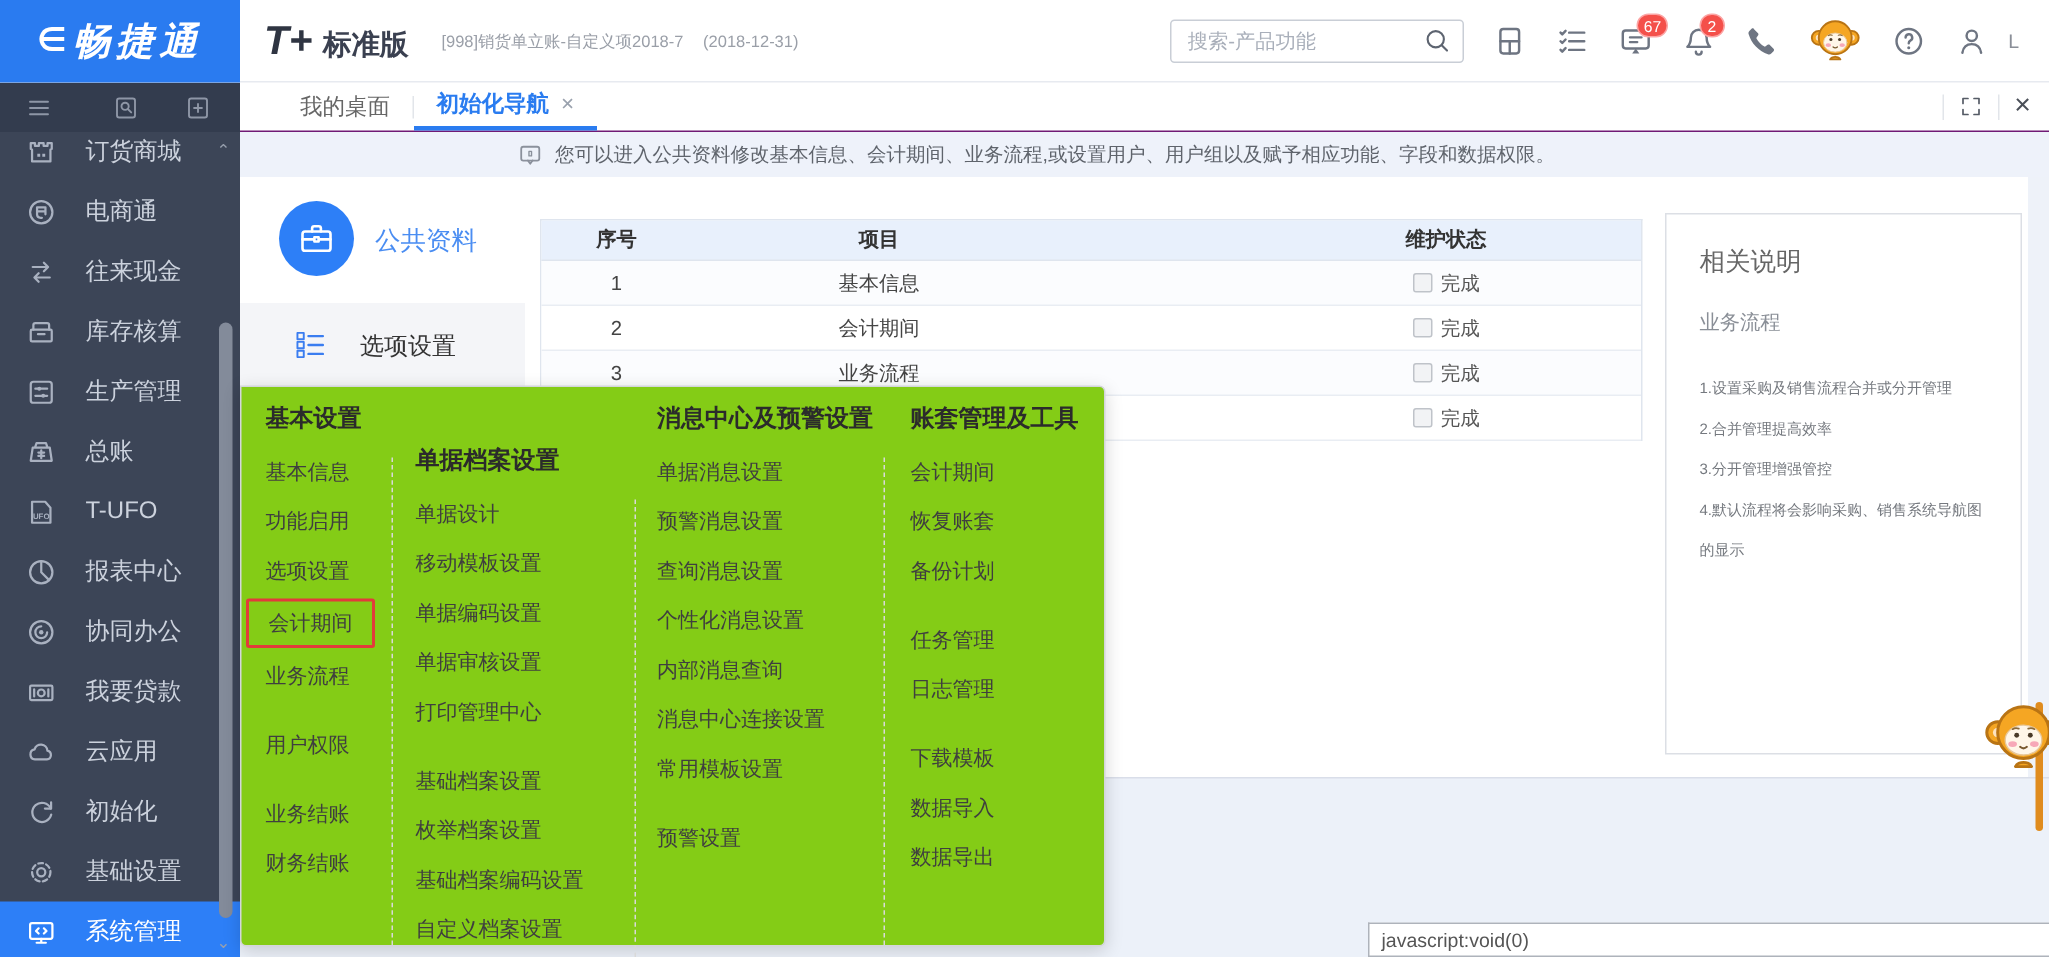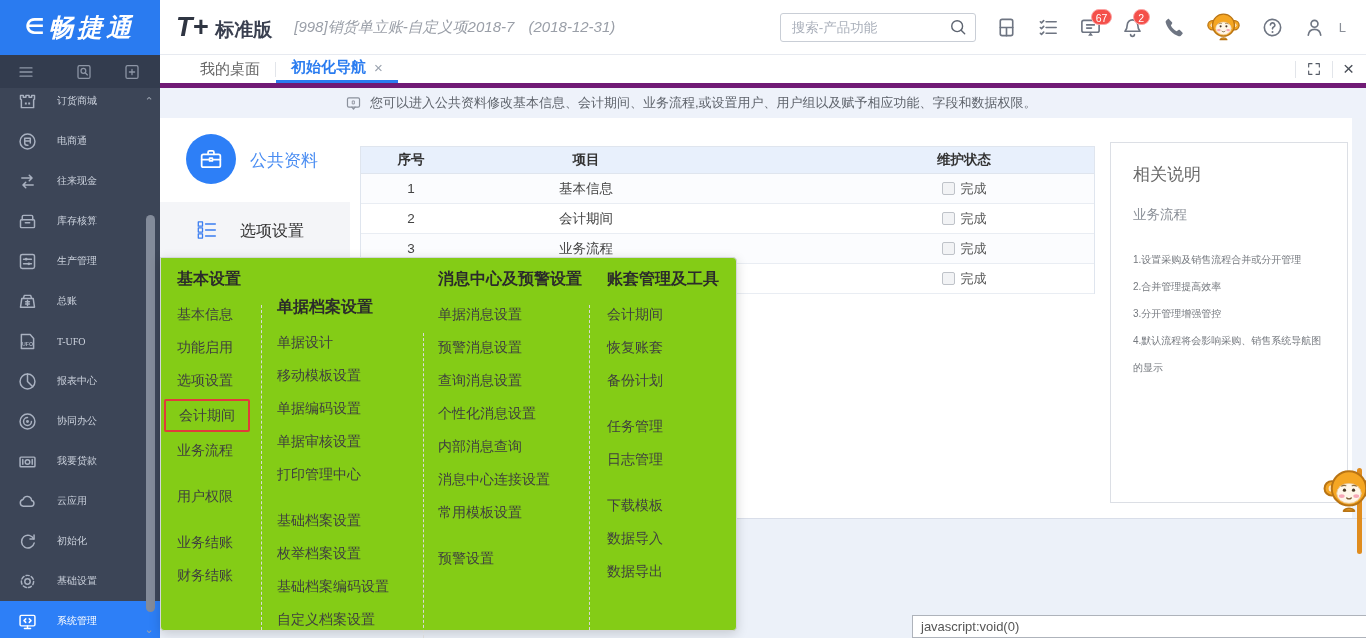--- a/index.html
+++ b/index.html
@@ -10,21 +10,21 @@
 
   
   .app-header{position:absolute;left:0;top:0;width:1366px;height:55px;background:#fff;
     border-bottom:1px solid #e7eaf0;display:flex;align-items:center;z-index:30;}
   .logo{width:160px;height:55px;background:#2a7bf0;color:#fff;display:flex;align-items:center;
     justify-content:center;font-weight:bold;font-style:italic;font-size:25px;letter-spacing:4px;flex:0 0 160px;}
   .logo .mark{font-size:22px;margin-right:4px;letter-spacing:0;}
   .brand{margin-left:16px;display:flex;align-items:baseline;white-space:nowrap;}
   .brand .tplus{font-size:27px;font-weight:bold;font-style:italic;color:#2f3542;}
   .brand .edition{font-size:19px;color:#3a4050;margin-left:7px;font-weight:bold;}
-  .account{margin-left:22px;font-size:15px;color:#9a9fa8;white-space:nowrap;font-style:italic;}
+  .account{margin-left:22px;font-size:11px;color:#9a9fa8;white-space:nowrap;}
   .account .date{margin-left:10px;}
   .header-right{margin-left:auto;display:flex;align-items:center;gap:19px;padding-right:20px;}
   .searchbox{position:relative;width:196px;height:29px;border:1px solid #c9ced6;border-radius:3px;
     display:flex;align-items:center;background:#fff;}
   .searchbox input{border:none;outline:none;flex:1;margin-left:9px;font-size:13.5px;color:#555;
     font-family:inherit;background:transparent;min-width:0;}
   .searchbox input::placeholder{color:#a9afba;}
   .searchbox .sicon{width:20px;height:20px;color:#5d6470;margin-right:7px;flex:0 0 20px;}
   .hicon{position:relative;width:23px;height:23px;color:#6e7582;cursor:pointer;}
   .hicon svg{width:100%;height:100%;}
@@ -39,31 +39,31 @@
   .sidebar{position:absolute;left:0;top:55px;width:160px;height:583px;background:#3c4557;z-index:20;}
   .sb-toolbar{position:absolute;left:0;top:0;width:160px;height:33px;background:#333c4e;
     display:flex;align-items:center;z-index:5;}
   .sb-tool{width:18px;height:18px;color:#8e96a6;}
   .sb-tool svg{width:100%;height:100%;}
   .sb-tool.t1{margin-left:17px;} .sb-tool.t2{margin-left:40px;} .sb-tool.t3{margin-left:30px;}
   .sb-items{position:absolute;left:0;top:26px;width:160px;}
   .sb-item{height:40px;display:flex;align-items:center;color:#ccd2dd;cursor:pointer;}
   .sb-item .sb-icon{width:21px;height:21px;margin-left:17px;color:#a9b1c0;flex:0 0 21px;}
   .sb-item .sb-icon svg{width:100%;height:100%;}
-  .sb-item .sb-label{margin-left:19px;font-size:10px;font-family:Liberation Serif, serif;}
+  .sb-item .sb-label{margin-left:19px;font-size:16px;}
   .sb-item.active{background:#2d7ff7;color:#fff;}
   .sb-item.active .sb-icon{color:#fff;}
   .sb-scroll-up,.sb-scroll-down{position:absolute;left:141px;width:16px;height:12px;color:#98a0ae;font-size:11px;
     text-align:center;line-height:12px;}
   .sb-scroll-up{top:40px;} .sb-scroll-down{top:568px;}
   .sb-thumb{position:absolute;left:146px;top:160px;width:9px;height:397px;background:#838b9a;border-radius:5px;}
 
   
   .tabbar{position:absolute;left:160px;top:55px;width:1206px;height:33px;background:#fff;
-    border-bottom:5px solid #701a75;display:flex;align-items:stretch;z-index:10;}
+    border-bottom:1px solid #701a75;display:flex;align-items:stretch;z-index:10;}
   .tabs{display:flex;margin-left:25px;}
   .tab{display:flex;align-items:center;padding:0 15px;font-size:15px;color:#666;cursor:pointer;gap:8px;}
   .tab.active{color:#2a7cf0;border-bottom:3px solid #2a7cf0;font-weight:bold;}
   .tab-close{color:#9aa2ae;font-size:15px;font-weight:normal;}
   .tab-divider{width:1px;height:15px;background:#e2e5ea;align-self:center;}
   .win-ctrls{margin-left:auto;display:flex;align-items:center;}
   .vline{width:1px;height:17px;background:#e2e5ea;}
   .win-ico{width:16px;height:16px;color:#555b66;margin:0 10px;cursor:pointer;}
   .win-ico svg{width:100%;height:100%;}
   .win-close{font-size:19px;color:#4a4f58;margin:0 12px 0 10px;cursor:pointer;line-height:16px;}

